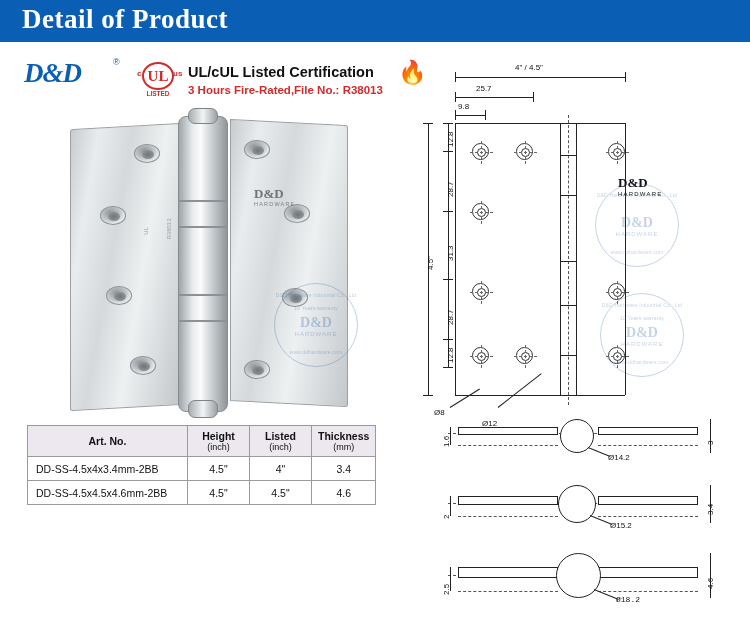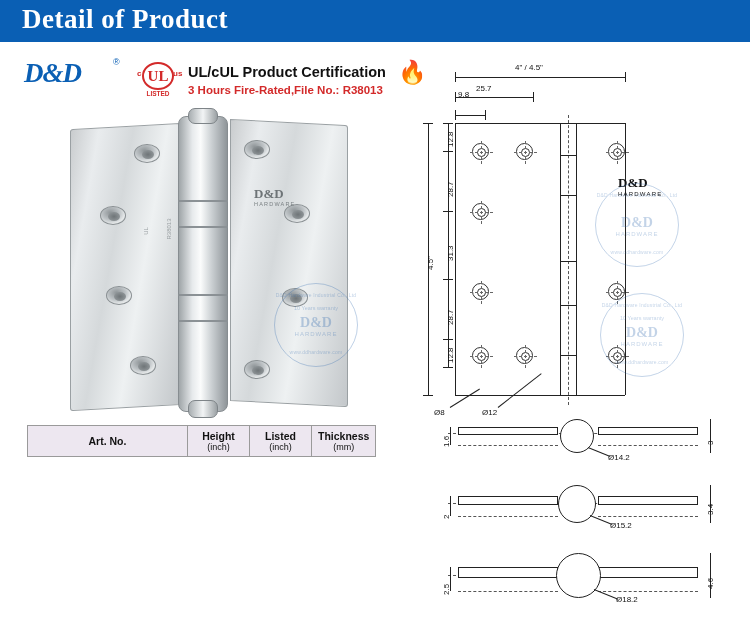--- a/index.html
+++ b/index.html
@@ -232,21 +232,21 @@
 <div id="brand-logo">D&amp;D</div>
 <div id="brand-reg">®</div>
 
 <div id="ul-mark">
   <div id="ul-c">c</div>
   <div id="ul-circle">UL</div>
   <div id="ul-us">us</div>
   <div id="ul-listed">LISTED</div>
 </div>
 
-<div id="cert-line1">UL/cUL Product  Certification</div>
+<div id="cert-line1">UL/cUL Listed  Certification</div>
 <div id="cert-line2">3 Hours Fire-Rated,File No.: R38013</div>
 <div id="flame-icon">🔥</div>
 
 <div id="product-photo">
   <div class="leaf" id="leaf-left"></div>
   <div class="leaf" id="leaf-right"></div>
 
   <div class="screw-hole" style="left:112px; top:36px;"></div>
   <div class="screw-hole" style="left:78px;  top:98px;"></div>
   <div class="screw-hole" style="left:84px;  top:178px;"></div>
@@ -289,21 +289,21 @@
   <div class="dim-text" style="left:95px; top:8px;">4" / 4.5"</div>
 
   <div class="dline dline-h" style="left:35px; top:42px; width:78px;"></div>
   <div class="dline dline-v" style="left:35px; top:37px; height:10px;"></div>
   <div class="dline dline-v" style="left:113px; top:37px; height:10px;"></div>
   <div class="dim-text" style="left:56px; top:29px;">25.7</div>
 
   <div class="dline dline-h" style="left:35px; top:60px; width:30px;"></div>
   <div class="dline dline-v" style="left:35px; top:55px; height:10px;"></div>
   <div class="dline dline-v" style="left:65px; top:55px; height:10px;"></div>
-  <div class="dim-text" style="left:38px; top:35px;">9.8</div>
+  <div class="dim-text" style="left:38px; top:47px;">9.8</div>
 
   <div class="dline dline-h" style="left:35px; top:68px; width:170px;"></div>
   <div class="dline dline-h" style="left:35px; top:340px; width:170px;"></div>
   <div class="dline dline-v" style="left:35px; top:68px; height:272px;"></div>
   <div class="dline dline-v" style="left:205px; top:68px; height:272px;"></div>
 
   <div class="dline dline-v" style="left:140px; top:68px; height:272px;"></div>
   <div class="dline dline-v" style="left:156px; top:68px; height:272px;"></div>
   <div class="dash-v" style="left:148px; top:60px; height:290px;"></div>
 
@@ -381,21 +381,21 @@
   <div class="dim-text vert" style="left:26px; top:308px;">12.8</div>
 
   <div class="dline dline-v" style="left:8px; top:68px; height:272px;"></div>
   <div class="dline dline-h" style="left:3px; top:68px; width:10px;"></div>
   <div class="dline dline-h" style="left:3px; top:340px; width:10px;"></div>
   <div class="dim-text vert" style="left:6px; top:215px;">4.5"</div>
 
   <div class="dline dline-h" style="left:30px; top:352px; width:35px; transform:rotate(-32deg); transform-origin:left center;"></div>
   <div class="dim-text" style="left:14px; top:353px;">Ø8</div>
   <div class="dline dline-h" style="left:78px; top:352px; width:55px; transform:rotate(-38deg); transform-origin:left center;"></div>
-  <div class="dim-text" style="left:62px; top:353px;">Ø12</div>
+  <div class="dim-text" style="left:62px; top:364px;">Ø12</div>
 
   <div class="dash-h" style="left:28px; top:378px; width:250px;"></div>
   <div class="prof-bar" style="left:38px; top:372px; width:100px; height:8px;"></div>
   <div class="prof-bar" style="left:178px; top:372px; width:100px; height:8px;"></div>
   <div class="prof-circle" style="left:140px; top:364px; width:34px; height:34px;"></div>
   <div class="dash-h" style="left:38px; top:390px; width:100px;"></div>
   <div class="dash-h" style="left:178px; top:390px; width:100px;"></div>
   <div class="dline dline-v" style="left:30px; top:372px; height:18px;"></div>
   <div class="dim-text vert" style="left:22px; top:392px;">1.6</div>
   <div class="dim-text" style="left:188px; top:398px;">Ø14.2</div>
@@ -417,21 +417,21 @@
   <div class="dim-text vert" style="left:286px; top:460px;">3.4</div>
 
   <div class="dash-h" style="left:28px; top:520px; width:250px;"></div>
   <div class="prof-bar" style="left:38px; top:512px; width:100px; height:11px;"></div>
   <div class="prof-bar" style="left:178px; top:512px; width:100px; height:11px;"></div>
   <div class="prof-circle" style="left:136px; top:498px; width:45px; height:45px;"></div>
   <div class="dash-h" style="left:38px; top:536px; width:100px;"></div>
   <div class="dash-h" style="left:178px; top:536px; width:100px;"></div>
   <div class="dline dline-v" style="left:30px; top:512px; height:24px;"></div>
   <div class="dim-text vert" style="left:22px; top:540px;">2.5</div>
-  <div class="dim-text" style="left:196px; top:540px;">Ø18.2</div>
+  <div class="dim-text" style="left:196px; top:540px;font-family:Liberation Mono, monospace;">Ø18.2</div>
   <div class="dline dline-h" style="left:174px; top:534px; width:26px; transform:rotate(22deg); transform-origin:left center;"></div>
   <div class="dline dline-v" style="left:290px; top:498px; height:45px;"></div>
   <div class="dim-text vert" style="left:286px; top:534px;">4.6</div>
 
 </div>
 
 <table id="spec-table">
   <thead>
     <tr>
       <th class="art">
@@ -445,14 +445,26 @@
         <span>Listed</span>
         <span class="th2">(inch)</span>
       </th>
       <th class="col">
         <span>Thickness</span>
         <span class="th2">(mm)</span>
       </th>
     </tr>
   </thead>
   <tbody>
+    <tr>
+      <td class="art">DD-SS-4.5x4x3.4mm-2BB</td>
+      <td>4.5"</td>
+      <td>4"</td>
+      <td>3.4</td>
+    </tr>
+    <tr>
+      <td class="art">DD-SS-4.5x4.5x4.6mm-2BB</td>
+      <td>4.5"</td>
+      <td>4.5"</td>
+      <td>4.6</td>
+    </tr>
   </tbody>
 </table>
 
 </body></html>

